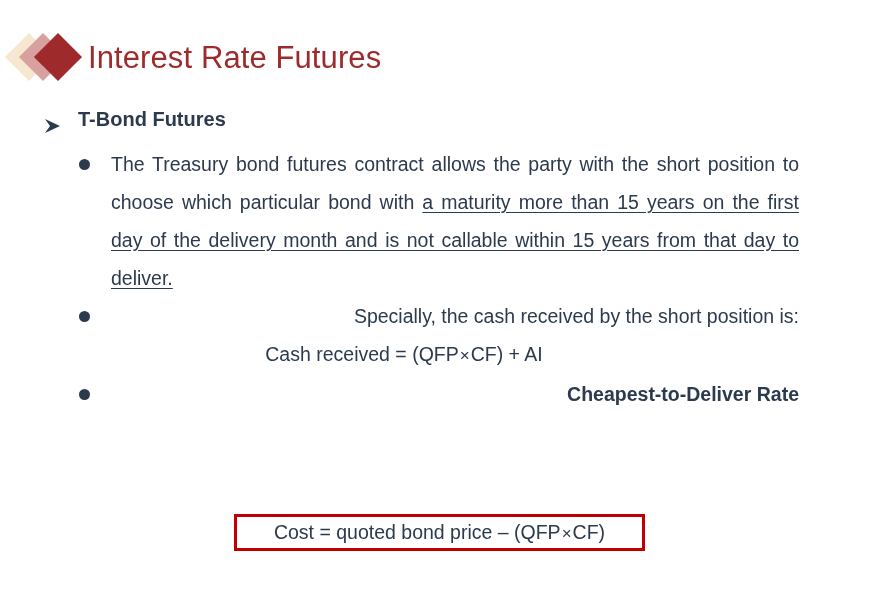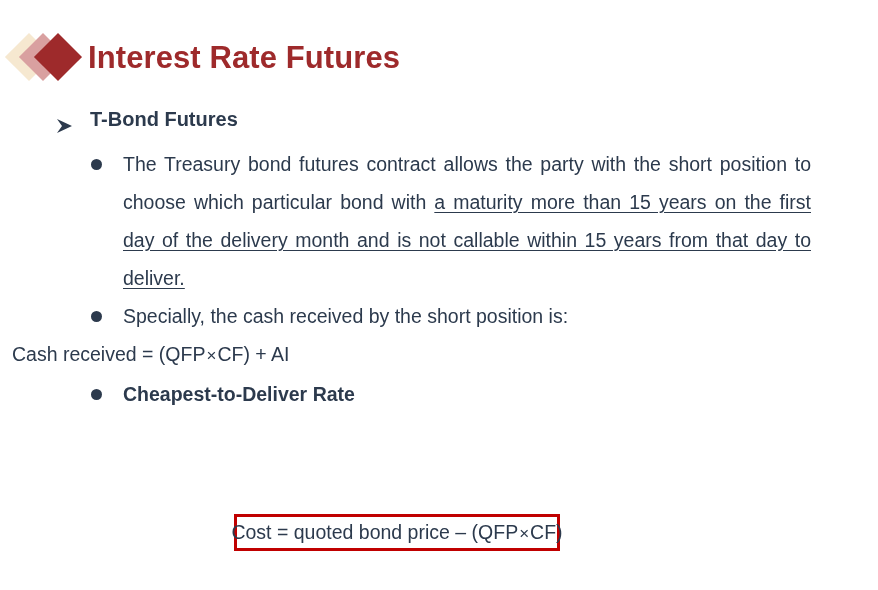--- a/index.html
+++ b/index.html
@@ -39,32 +39,32 @@
     height: 34px;
     transform: rotate(45deg);
     top: 9px;
   }
   .logo-diamonds .dia-1 { left: 2px;  background: #f6e8d0; }
   .logo-diamonds .dia-2 { left: 16px; background: #d9a0a0; }
   .logo-diamonds .dia-3 { left: 31px; background: #9e2a2b; }
 
   .slide-title {
     font-size: 31px;
-    font-weight: bold;
+    font-weight: normal;
     color: #9e2a2b;
     letter-spacing: 0.1px;
     line-height: 1;
     margin-left: 4px;
     white-space: nowrap;
   }
 
   
   .body-area {
     position: absolute;
-    left: 12px;
+    left: 0;
     top: 103px;
     width: 830px;
   }
 
   
   .lvl1 {
     position: relative;
     padding-left: 78px;
     font-size: 20px;
     font-weight: bold;
@@ -84,49 +84,49 @@
   .lvl2 {
     position: relative;
     padding-left: 111px;
     padding-right: 31px;
     font-size: 19.5px;
     line-height: 38px;
     text-align: justify;
     text-justify: inter-word;
     color: #2c3a4d;
   }
-  .lvl2.nojustify { text-align: left; }
+  .lvl2.nojustify { text-align: right; }
   .lvl2.bold { font-weight: bold; }
   .dot-bullet {
     position: absolute;
     left: 79px;
     top: 14px;
     width: 11px;
     height: 11px;
     border-radius: 50%;
     background: #2c3a4d;
   }
   .u { text-decoration: underline; text-underline-offset: 3px; }
 
   
   .formula-center {
-    text-align: left;
+    text-align: center;
     font-size: 19.5px;
     line-height: 38px;
     color: #2c3a4d;
     padding-right: 22px;
   }
   .times { font-size: 17px; padding: 0 1px; }
 
   
   .boxed-wrap {
     position: absolute;
     left: 234px;
     top: 514px;
-    width: 326px;
+    width: 411px;
     height: 37px;
     box-sizing: border-box;
     border: 3px solid #c00000;
     background: #ffffff;
     display: flex;
     align-items: center;
     justify-content: center;
   }
   .boxed-formula {
     font-size: 19.5px;

